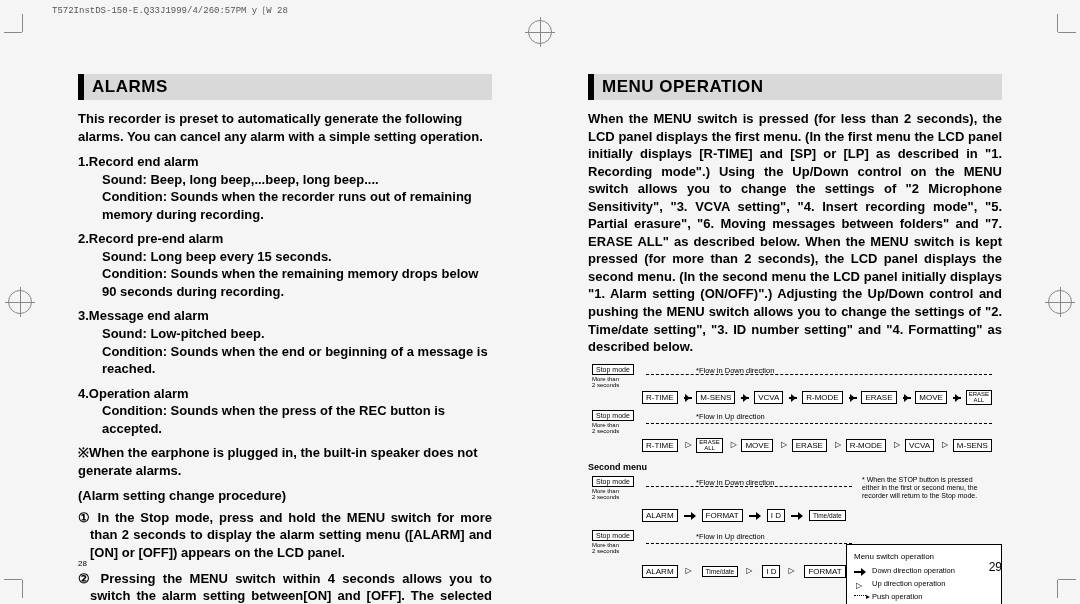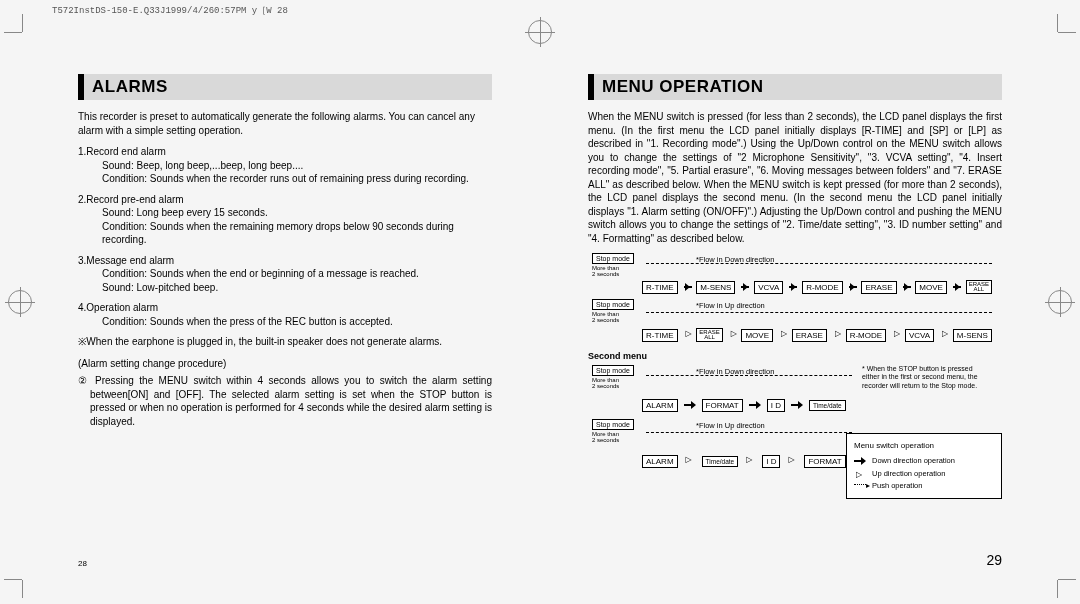--- a/index.html
+++ b/index.html
@@ -80,33 +80,34 @@
   .heading-bar {
     background: #d9d9d9;
     border-left: 6px solid #000;
     padding: 3px 8px;
     font-weight: bold;
     font-size: 17px;
     letter-spacing: 0.5px;
     margin-bottom: 10px;
   }
   .body-text {
-    font-size: 10px;
+    font-size: 13px;
     line-height: 1.35;
     margin-bottom: 8px;
+    font-weight: bold;
   }
   .list-item {
     margin-bottom: 7px;
   }
   .list-item .row { display: block; }
   .list-item .indent { margin-left: 24px; text-indent: -0px; }
   .note { margin-top: 6px; }
   .subhead { margin-top: 6px; margin-bottom: 4px; }
   .pagenum-left { position: absolute; bottom: 6px; left: 30px; font-size: 8px; }
-  .pagenum-right { position: absolute; bottom: 6px; right: 30px; font-size: 14px; text-align: right; }
+  .pagenum-right { position: absolute; bottom: 0; right: 30px; font-size: 12px; text-align: right; }
 
   .diagram-title { font-weight: bold; font-size: 9px; margin-top: 6px; margin-bottom: 4px; }
   .diagram {
     position: relative;
     height: 80px;
     margin-bottom: 0;
   }
   .diagram-row {
     position: absolute;
     left: 54px;
@@ -234,42 +235,43 @@
 <div class="page-area">
 
   <div class="col">
     <div class="heading-bar">ALARMS</div>
     <div class="body-text">This recorder is preset to automatically generate the following alarms. You can cancel any alarm with a simple setting operation.</div>
 
     <div id="alarm-list">
         <div class="list-item body-text">
           <span class="row">1.Record end alarm</span>
           <span class="row indent">Sound: Beep, long beep,...beep, long beep....</span>
-          <span class="row indent">Condition: Sounds when the recorder runs out of remaining press during recording.</span>
+          <span class="row indent">Condition: Sounds when the recorder runs out of remaining memory during recording.</span>
         </div>
         <div class="list-item body-text">
           <span class="row">2.Record pre-end alarm</span>
           <span class="row indent">Sound: Long beep every 15 seconds.</span>
           <span class="row indent">Condition: Sounds when the remaining memory drops below 90 seconds during recording.</span>
         </div>
         <div class="list-item body-text">
           <span class="row">3.Message end alarm</span>
+          <span class="row indent">Sound: Low-pitched beep.</span>
           <span class="row indent">Condition: Sounds when the end or beginning of a message is reached.</span>
-          <span class="row indent">Sound: Low-pitched beep.</span>
         </div>
         <div class="list-item body-text">
           <span class="row">4.Operation alarm</span>
           <span class="row indent">Condition: Sounds when the press of the REC button is accepted.</span>
         </div>
       </div>
 
     <div class="body-text note">※When the earphone is plugged in, the built-in speaker does not generate alarms.</div>
     <div class="body-text subhead">(Alarm setting change procedure)</div>
 
     <div id="procedure-list">
+        <div class="body-text" style="text-align: justify; padding-left: 12px; text-indent: -12px;">① In the Stop mode, press and hold the MENU switch for more than 2 seconds to display the alarm setting menu ([ALARM] and [ON] or [OFF]) appears on the LCD panel.</div>
         <div class="body-text" style="text-align: justify; padding-left: 12px; text-indent: -12px;">② Pressing the MENU switch within 4 seconds allows you to switch the alarm setting between[ON] and [OFF]. The selected alarm setting is set when the STOP button is pressed or when no operation is performed for 4 seconds while the desired alarm setting is displayed.</div>
       </div>
 
     <div class="pagenum-left">28</div>
   </div>
 
   <div class="col">
     <div class="heading-bar">MENU OPERATION</div>
     <div class="body-text" style="text-align:justify">When the MENU switch is pressed (for less than 2 seconds), the LCD panel displays the first menu. (In the first menu the LCD panel initially displays [R-TIME] and [SP] or [LP] as described in "1. Recording mode".) Using the Up/Down control on the MENU switch allows you to change the settings of "2 Microphone Sensitivity", "3. VCVA setting", "4. Insert recording mode", "5. Partial erasure", "6. Moving messages between folders" and "7. ERASE ALL" as described below. When the MENU switch is kept pressed (for more than 2 seconds), the LCD panel displays the second menu. (In the second menu the LCD panel initially displays "1. Alarm setting (ON/OFF)".) Adjusting the Up/Down control and pushing the MENU switch allows you to change the settings of "2. Time/date setting", "3. ID number setting" and "4. Formatting" as described below.</div>
 

